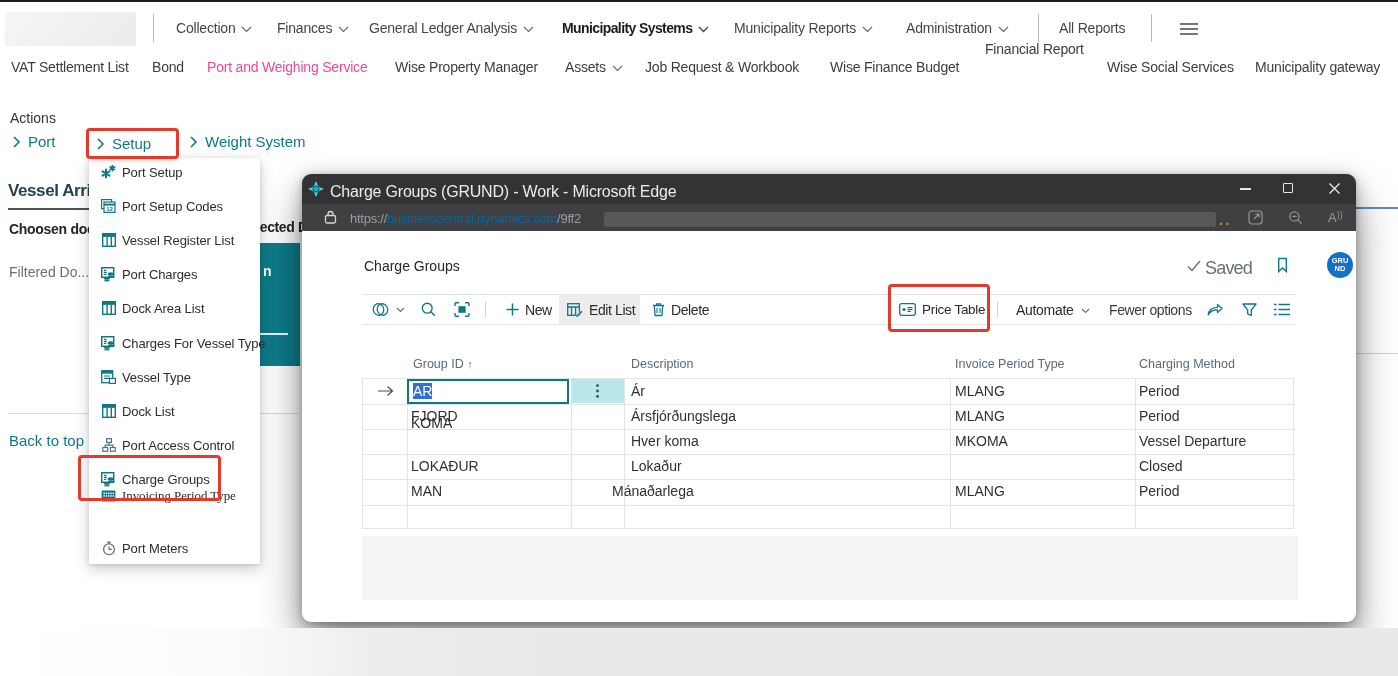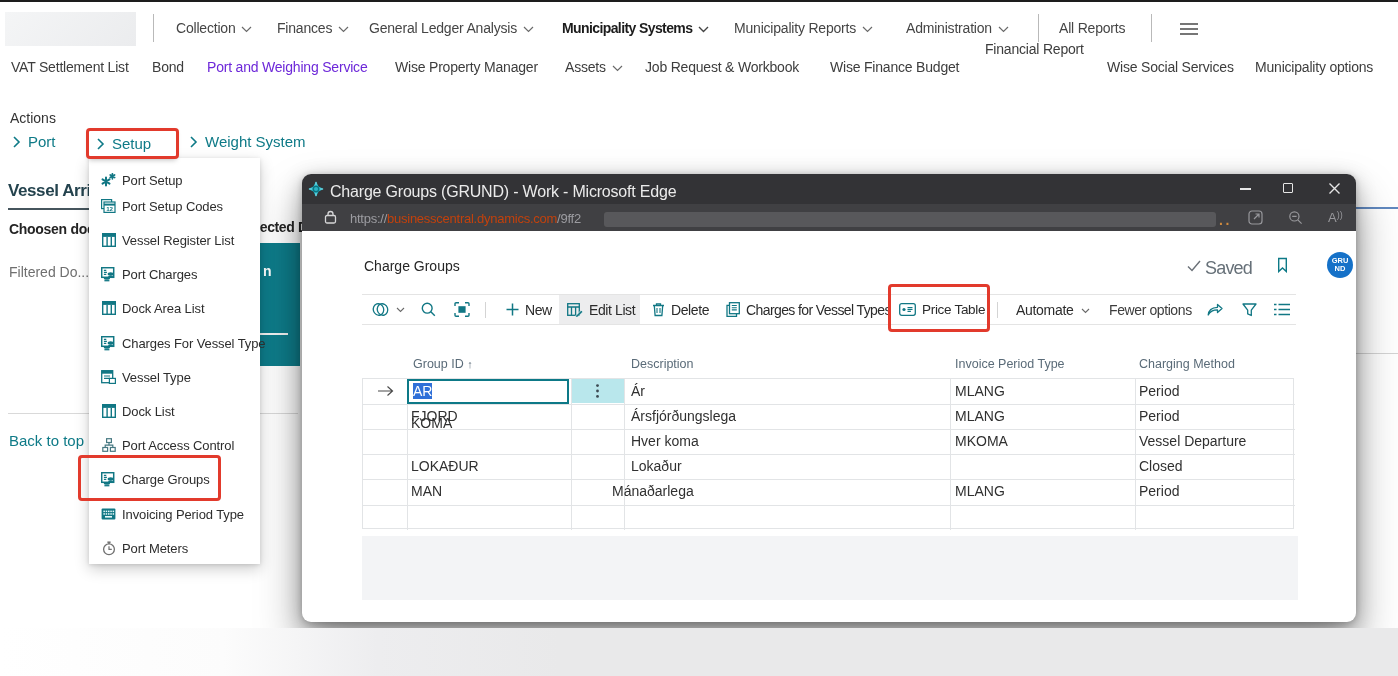--- a/index.html
+++ b/index.html
@@ -48,30 +48,30 @@
 <div class="abs nav1" style="left:1059px;top:20px;">All Reports</div>
 <div class="abs" style="left:1151px;top:14px;width:1px;height:28px;background:#b9b9b9;"></div>
 <div class="abs" style="left:1180px;top:23px;">
     <svg width="18" height="12" viewBox="0 0 18 12">
       <path d="M0 1h18M0 6h18M0 11h18" stroke="#4a4a4a" stroke-width="1.6"></path>
     </svg>
   </div>
 
 <div class="abs nav2" style="left:11px;top:59px;">VAT Settlement List</div>
 <div class="abs nav2" style="left:152px;top:59px;">Bond</div>
-<div class="abs nav2" style="left:207px;top:59px;color:#6d28d9;">Port and Weighing Service</div>
+<div class="abs nav2" style="left:207px;top:59px;color:#ec4899;">Port and Weighing Service</div>
 <div class="abs nav2" style="left:395px;top:59px;">Wise Property Manager</div>
 <div class="abs nav2" style="left:565px;top:59px;">Assets<span class="chev"><svg width="11" height="7" style="display:inline" viewBox="0 0 11 7">
         <path d="M1 1l4.5 4.5L10 1" stroke="#6a6a6a" stroke-width="1.2" fill="none"></path>
       </svg></span></div>
 <div class="abs nav2" style="left:645px;top:59px;">Job Request &amp; Workbook</div>
 <div class="abs nav2" style="left:830px;top:59px;">Wise Finance Budget</div>
 <div class="abs nav2" style="left:985px;top:41px;">Financial Report</div>
 <div class="abs nav2" style="left:1107px;top:59px;">Wise Social Services</div>
-<div class="abs nav2" style="left:1255px;top:59px;">Municipality options</div>
+<div class="abs nav2" style="left:1255px;top:59px;">Municipality gateway</div>
 
 <div class="abs" style="left:10px;top:110px;font-size:14px;color:#333;">Actions</div>
 
 <div class="abs teal" style="left:12px;top:133px;font-size:15px;"><svg width="9" height="12" style="display:inline;vertical-align:-1px;" viewBox="0 0 9 12">
       <path d="M2 1l5 5-5 5" stroke="#0e7a87" stroke-width="1.6" fill="none"></path>
     </svg><span style="margin-left:7px;">Port</span></div>
 <div class="abs teal" style="left:189px;top:133px;font-size:15px;"><svg width="9" height="12" style="display:inline;vertical-align:-1px;" viewBox="0 0 9 12">
       <path d="M2 1l5 5-5 5" stroke="#0e7a87" stroke-width="1.6" fill="none"></path>
     </svg><span style="margin-left:7px;">Weight System</span></div>
 
@@ -110,21 +110,21 @@
       </svg>
     </div>
 
   <div class="abs" style="left:0;top:30px;width:1054px;height:27px;background:#404043;"></div>
   <div class="abs" style="left:22px;top:36px;">
       <svg width="13" height="14" viewBox="0 0 13 14">
         <rect x="1.5" y="5.5" width="10" height="7.5" rx="1.5" fill="none" stroke="#d6d6d8" stroke-width="1.3"></rect>
         <path d="M4 5.5V4a2.5 2.5 0 0 1 5 0v1.5" fill="none" stroke="#d6d6d8" stroke-width="1.3"></path>
       </svg>
     </div>
-  <div class="abs" style="left:48px;top:37px;font-size:13px;letter-spacing:-0.25px;color:#9c9ca1;white-space:nowrap;">https://<span style="color:#c2410c;">businesscentral.dynamics.com</span>/9ff2</div>
+  <div class="abs" style="left:48px;top:37px;font-size:13px;letter-spacing:-0.25px;color:#9c9ca1;white-space:nowrap;">https://<span style="color:#0369a1;">businesscentral.dynamics.com</span>/9ff2</div>
   <div class="abs" style="left:302px;top:38px;width:612px;height:15px;border-radius:3px;background:#58585b;"></div>
   <div class="abs" style="left:917px;top:38px;font-size:14px;font-weight:bold;color:#d08a3e;letter-spacing:2.5px;">..</div>
   <div class="abs" style="left:946px;top:36px;">
       <svg width="15" height="15" viewBox="0 0 15 15">
         <rect x="1" y="1" width="13" height="13" rx="3" fill="none" stroke="#98989c" stroke-width="1.2"></rect>
         <path d="M6 9l5-5M7.5 4H11v3.5" stroke="#98989c" stroke-width="1.2" fill="none"></path>
       </svg>
     </div>
   <div class="abs" style="left:986px;top:36px;">
       <svg width="15" height="15" viewBox="0 0 15 15">
@@ -185,28 +185,20 @@
       </svg>New</div>
   <div class="ab" style="left:265px;justify-content:center;"><svg width="16" height="14" viewBox="0 0 16 14">
         <rect x="0.7" y="0.7" width="11.6" height="11.6" fill="none" stroke="#117784" stroke-width="1.3"></rect>
         <path d="M0.7 4h11.6M4.5 4v8.3M8.6 4v8.3" stroke="#117784" stroke-width="1.3"></path>
         <path d="M9 12.5l5.2-5.2 1.6 1.6-5.2 5.2-2.2 0.6z" fill="#117784" stroke="#fff" stroke-width="0.7"></path>
       </svg>Edit List</div>
   <div class="ab" style="left:350px;"><svg width="13" height="15" viewBox="0 0 13 15">
         <path d="M1 3.5h11M4.5 3.5V1.8h4v1.7M2.3 3.5l0.8 10h6.8l0.8-10" fill="none" stroke="#117784" stroke-width="1.3"></path>
         <path d="M5 6v5M8 6v5" stroke="#117784" stroke-width="1.1"></path>
       </svg>Delete</div>
-  <div class="ab" style="left:424px;">
-      <svg width="14" height="15" viewBox="0 0 14 15">
-        <rect x="3.5" y="0.7" width="9.8" height="11" fill="none" stroke="#117784" stroke-width="1.3"></rect>
-        <path d="M3.5 3.3H1v11h9.5v-2.5" fill="none" stroke="#117784" stroke-width="1.3"></path>
-        <path d="M5.8 3.5h5M5.8 5.7h5M5.8 7.9h5" stroke="#117784" stroke-width="1.1"></path>
-      </svg>
-      <span style="letter-spacing:-0.6px;">Charges for Vessel Types</span>
-    </div>
   <div class="ab" style="left:597px;">
       <svg width="17" height="13" viewBox="0 0 17 13">
         <rect x="0.7" y="0.7" width="15.6" height="11.6" rx="2" fill="none" stroke="#117784" stroke-width="1.3"></rect>
         <circle cx="5" cy="6.5" r="1.6" fill="#117784"></circle>
         <path d="M8.5 4.6h5M8.5 6.5h5M8.5 8.4h3.4" stroke="#117784" stroke-width="1.1"></path>
       </svg>
       <span style="font-size:13.5px;letter-spacing:-0.3px;">Price Table</span>
     </div>
   <div class="abs" style="left:695px;top:128px;width:1px;height:16px;background:#d4d4d4;"></div>
   <div class="ab" style="left:714px;">
@@ -283,21 +275,21 @@
   <div class="cell" style="left:837px;top:284px;">Closed</div>
   <div class="cell" style="left:109px;top:309px;">MAN</div>
   <div class="cell" style="left:310px;top:309px;">Mánaðarlega</div>
   <div class="cell" style="left:653px;top:309px;">MLANG</div>
   <div class="cell" style="left:837px;top:309px;">Period</div>
 
   <div class="abs" style="left:60px;top:362px;width:936px;height:64px;background:#f3f4f6;"></div>
 </div>
 
 <div class="abs" id="menu" style="left:89px;top:158px;width:171px;height:406px;background:#fff;box-shadow:0 5px 14px rgba(0,0,0,.2), 0 1px 4px rgba(0,0,0,.12);z-index:50;font-size:13.5px;color:#2d2d2d;">
-  <div class="mi" style="top:8px;"><span class="mic">
+  <div class="mi" style="top:0px;"><span class="mic">
         <svg width="15" height="15" viewBox="0 0 15 15">
           <g stroke="#117784" stroke-width="2" stroke-linecap="round">
             <path d="M5 4.4v8.2M1.5 6.4l7 4.2M8.5 6.4l-7 4.2"></path>
           </g>
           <g stroke="#117784" stroke-width="1.7" stroke-linecap="round">
             <path d="M11.4 0.8v5M9.2 2l4.4 2.6M13.6 2L9.2 4.6"></path>
           </g>
         </svg>
       </span>Port Setup</div>
   <div class="mi" style="top:34px;"><span class="mic">
@@ -368,21 +360,21 @@
   <div class="mi" style="top:307px;"><span class="mic">
         <svg width="15" height="15" viewBox="0 0 15 15">
           <rect x="0.7" y="0.7" width="12" height="9.6" fill="none" stroke="#117784" stroke-width="1.5"></rect>
           <path d="M2.9 3.4h2.4M2.9 5.4h3M2.9 7.4h2.4" stroke="#117784" stroke-width="1.2"></path>
           <ellipse cx="9.6" cy="7" rx="3" ry="1.7" fill="#117784"></ellipse>
           <ellipse cx="9.6" cy="9.6" rx="2.5" ry="1.2" fill="#117784"></ellipse>
           <ellipse cx="5.9" cy="11.4" rx="3.1" ry="1.4" fill="#117784"></ellipse>
           <path d="M3.4 13.7h5" stroke="#117784" stroke-width="1.3"></path>
         </svg>
       </span>Charge Groups</div>
-  <div class="mi" style="top:342px;"><span class="mic">
+  <div class="mi" style="top:324px;font-family:Liberation Serif, serif;"><span class="mic">
         <svg width="15" height="14" viewBox="0 0 15 14">
           <rect x="0.6" y="1.6" width="13.8" height="10.8" rx="1" fill="#117784"></rect>
           <g fill="#eafafa">
             <rect x="2.4" y="3.6" width="1.5" height="1.5"></rect>
             <rect x="4.7" y="3.6" width="1.5" height="1.5"></rect>
             <rect x="7" y="3.6" width="1.5" height="1.5"></rect>
             <rect x="9.3" y="3.6" width="1.5" height="1.5"></rect>
             <rect x="11.6" y="3.6" width="1.5" height="1.5"></rect>
             <rect x="2.4" y="6.2" width="1.5" height="1.5"></rect>
             <rect x="4.7" y="6.2" width="1.5" height="1.5"></rect>

